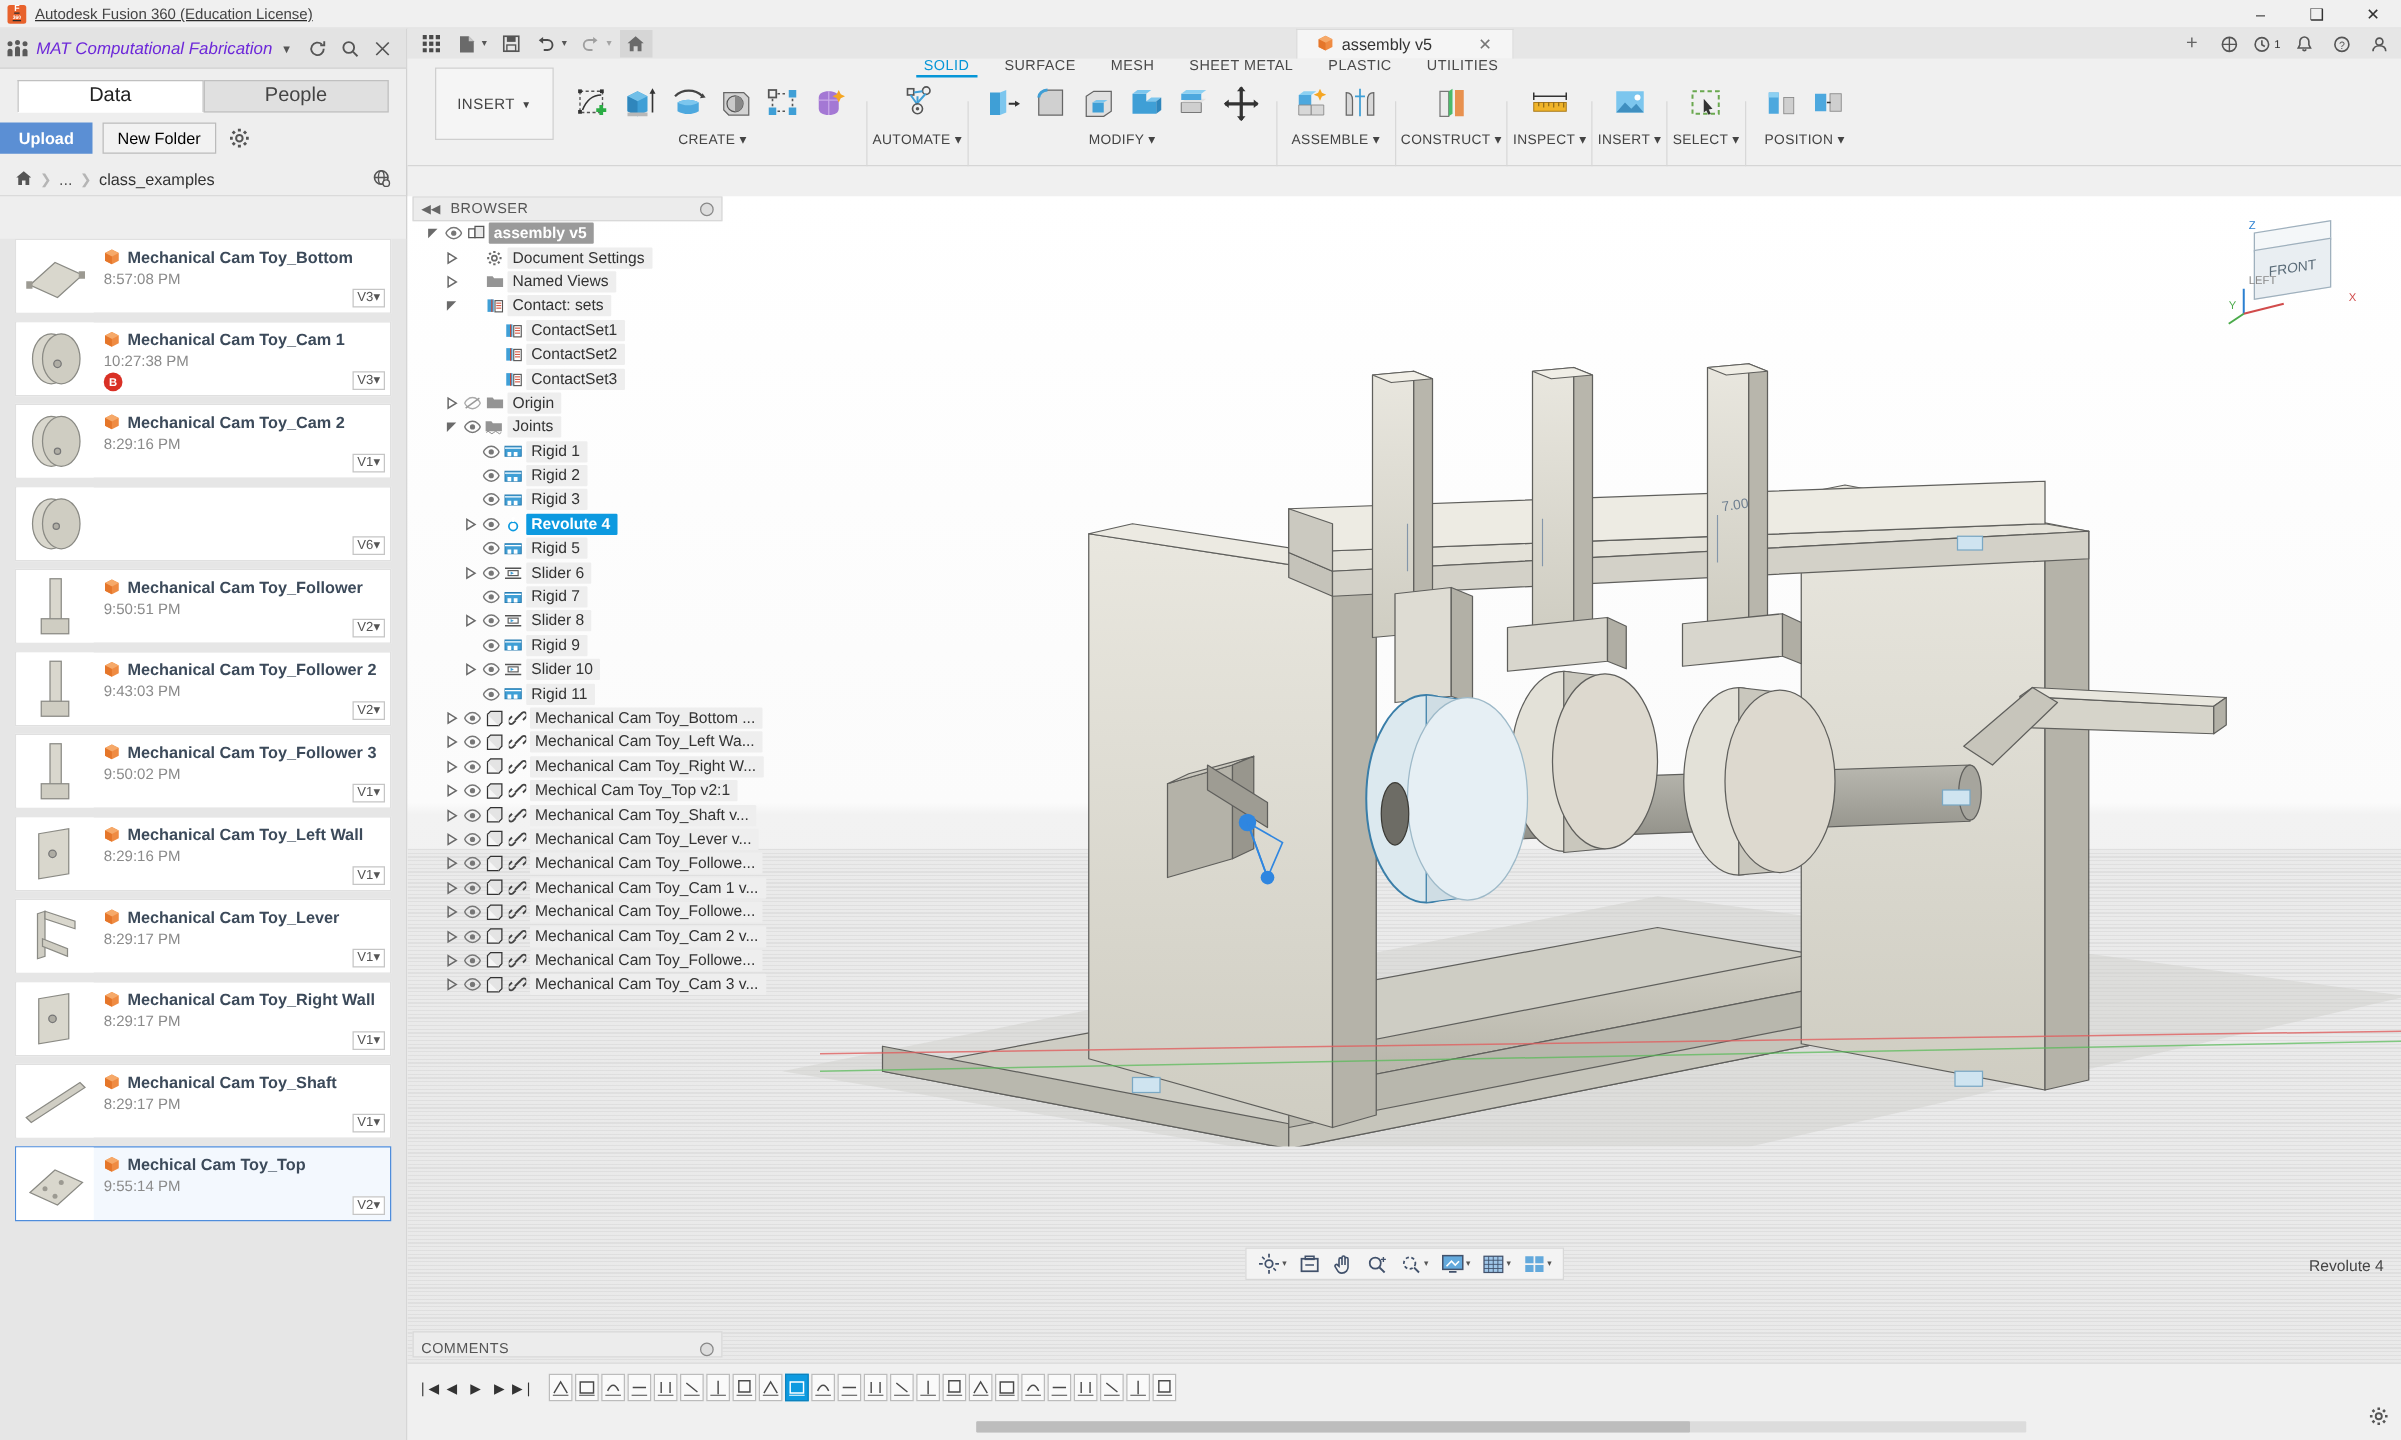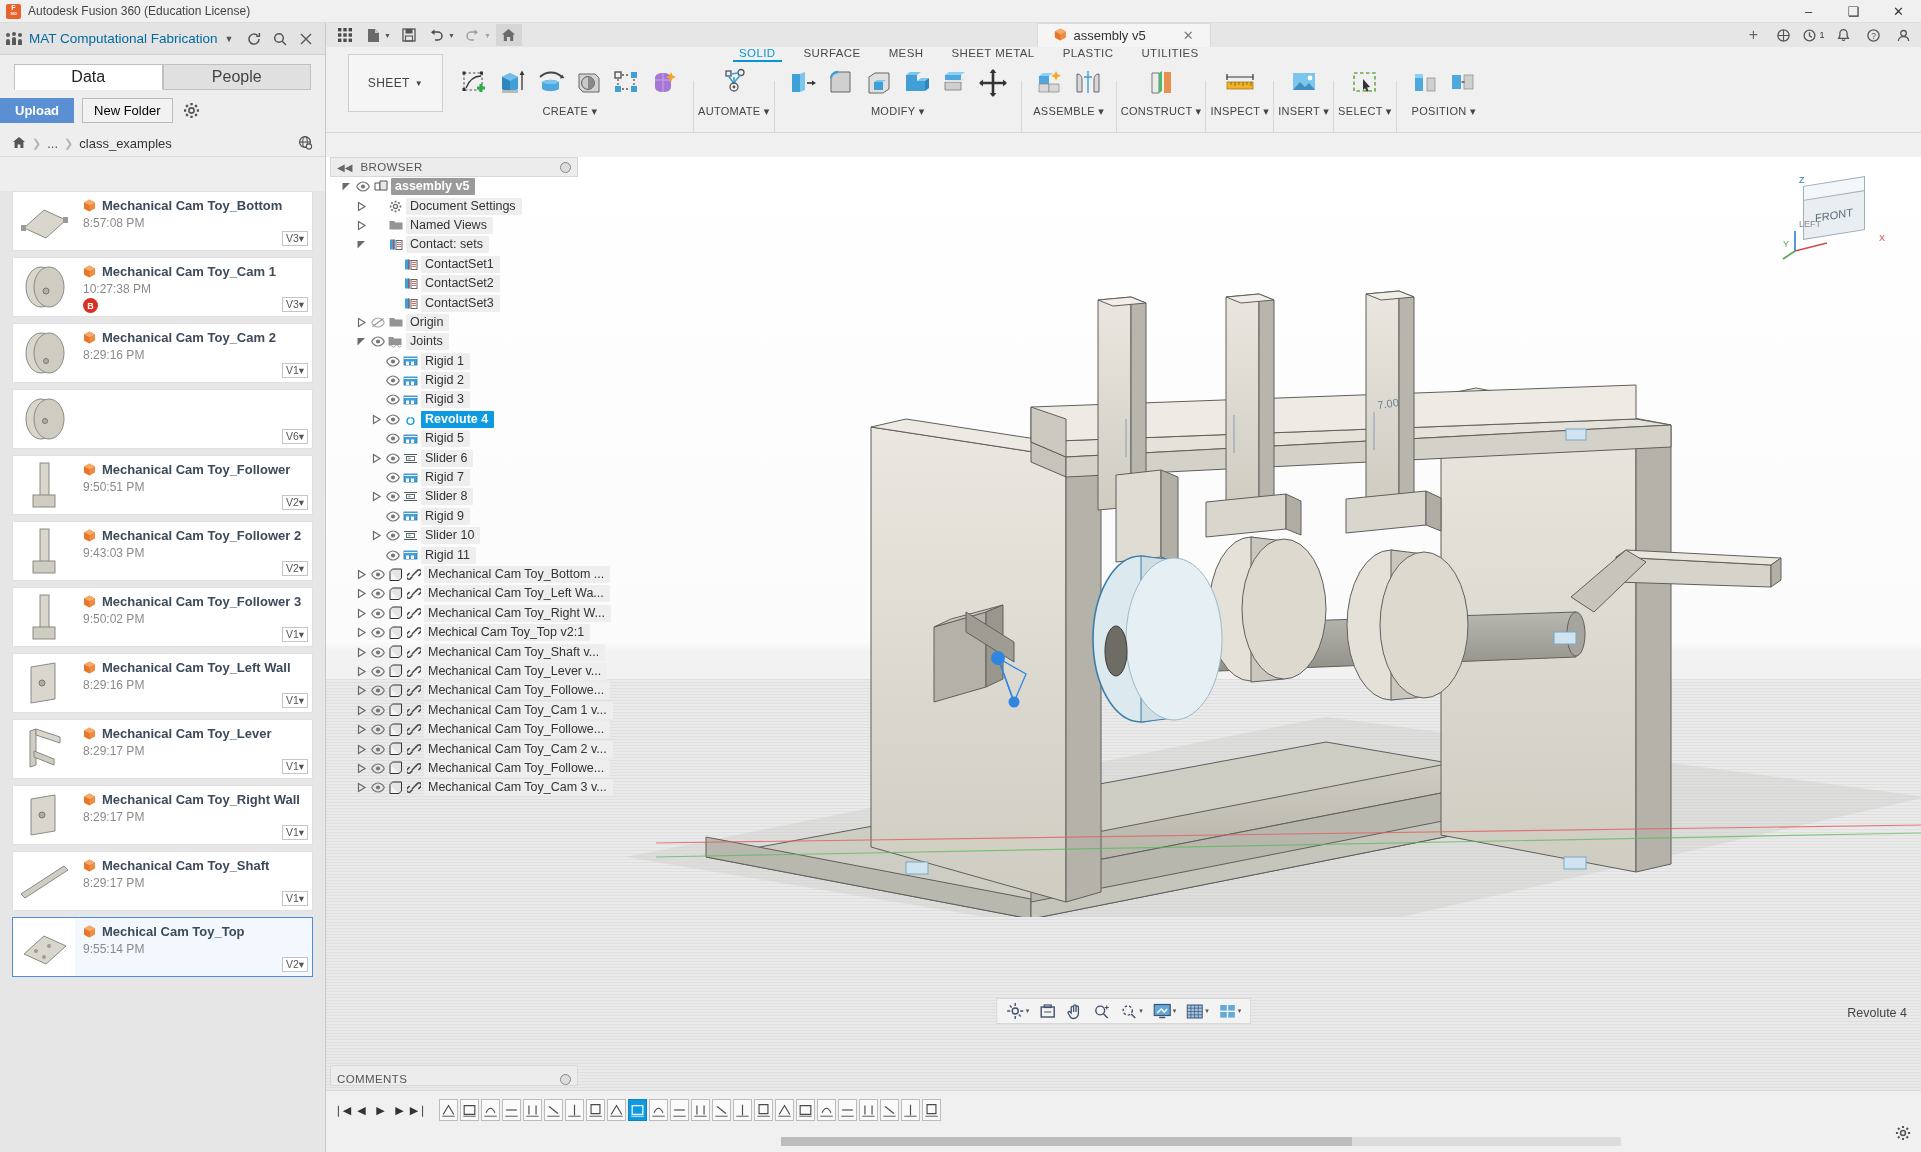--- a/index.html
+++ b/index.html
@@ -1,21 +1,21 @@
 <!DOCTYPE html>
 <html><head>
 <meta charset="utf-8">
 <style>
   * { box-sizing: border-box; margin:0; padding:0; }
   html,body { width:1921px; height:1152px; overflow:hidden;
     font-family:"Liberation Sans", sans-serif; font-size:13px; color:#2b2b2b; background:#e8e8e8; }
 
   
   #os-titlebar { height:23px; background:#f0f0f0; display:flex; align-items:center;
-    border-bottom:1px solid #dcdcdc; position:relative; }
+    border-bottom:1px solid #dcdcdc; position:relative;text-decoration:underline; }
   #os-titlebar .app-icon { width:15px; height:15px; margin:0 7px 0 6px; background:#e8622c;
     border-radius:2px; color:#fff; font-size:7px; display:flex; align-items:center;
     justify-content:center; font-weight:bold; flex-direction:column; line-height:6px; }
   #os-titlebar .ttl { font-size:12px; color:#444; }
   #win-btns { position:absolute; right:0; top:0; height:23px; display:flex; }
   #win-btns div { width:45px; height:23px; display:flex; align-items:center;
     justify-content:center; font-size:13px; color:#333; }
 
   
   #left-panel { position:absolute; left:0; top:23px; width:326px; height:1129px;
@@ -26,21 +26,21 @@
   #team-bar .people-ico i { position:absolute; width:4px; height:4px; border-radius:50%;
     background:#5a5a5a; }
   #team-bar .people-ico i:nth-child(1){left:0;top:1px}
   #team-bar .people-ico i:nth-child(2){left:6px;top:0}
   #team-bar .people-ico i:nth-child(3){left:12px;top:1px}
   #team-bar .people-ico b { position:absolute; bottom:1px; width:4px; height:6px;
     background:#5a5a5a; border-radius:2px 2px 0 0; }
   #team-bar .people-ico b:nth-of-type(1){left:0}
   #team-bar .people-ico b:nth-of-type(2){left:6px;height:8px}
   #team-bar .people-ico b:nth-of-type(3){left:12px}
-  #team-name { font-size:13.5px; color:#0369a1; }
+  #team-name { font-size:13.5px; color:#6d28d9;font-style:italic; }
   #team-bar .caret { margin-left:7px; font-size:9px; color:#555; }
   #team-bar .sp { flex:1; }
   #team-bar .ico-btn { width:26px; height:26px; display:flex; align-items:center;
     justify-content:center; color:#555; cursor:pointer; }
 
   #tabs-row { display:flex; padding:9px 14px 0 14px; }
   .dtab { flex:1; height:26px; border:1px solid #c0c0c0; background:#e0e0e0; font-size:16px;
     display:flex; align-items:center; justify-content:center; color:#444; cursor:pointer;}
   .dtab.active { background:#fff; border-bottom-color:#fff; color:#222; }
 
@@ -614,21 +614,21 @@
         <svg width="15" height="15" viewBox="0 0 15 15">
             <circle cx="7.5" cy="5.3" r="2.8" fill="none" stroke="#555" stroke-width="1.3"></circle>
             <path d="M2.4 13c0-3 2.3-4.4 5.1-4.4S12.6 10 12.6 13" fill="none" stroke="#555" stroke-width="1.3"></path>
           </svg>
       </span>
     </div>
   </div>
 
   <div id="ribbon">
     <div id="design-drop">
-      <span>SHEET</span>
+      <span>INSERT</span>
       <span style="margin-left:5px;font-size:8px">▼</span>
     </div>
 
     <div class="rgroup">
       <div class="rtabs">
         <span class="rtab active">SOLID</span>
         <span class="rtab">SURFACE</span>
         <span class="rtab">MESH</span>
         <span class="rtab">SHEET METAL</span>
         <span class="rtab">PLASTIC</span>

